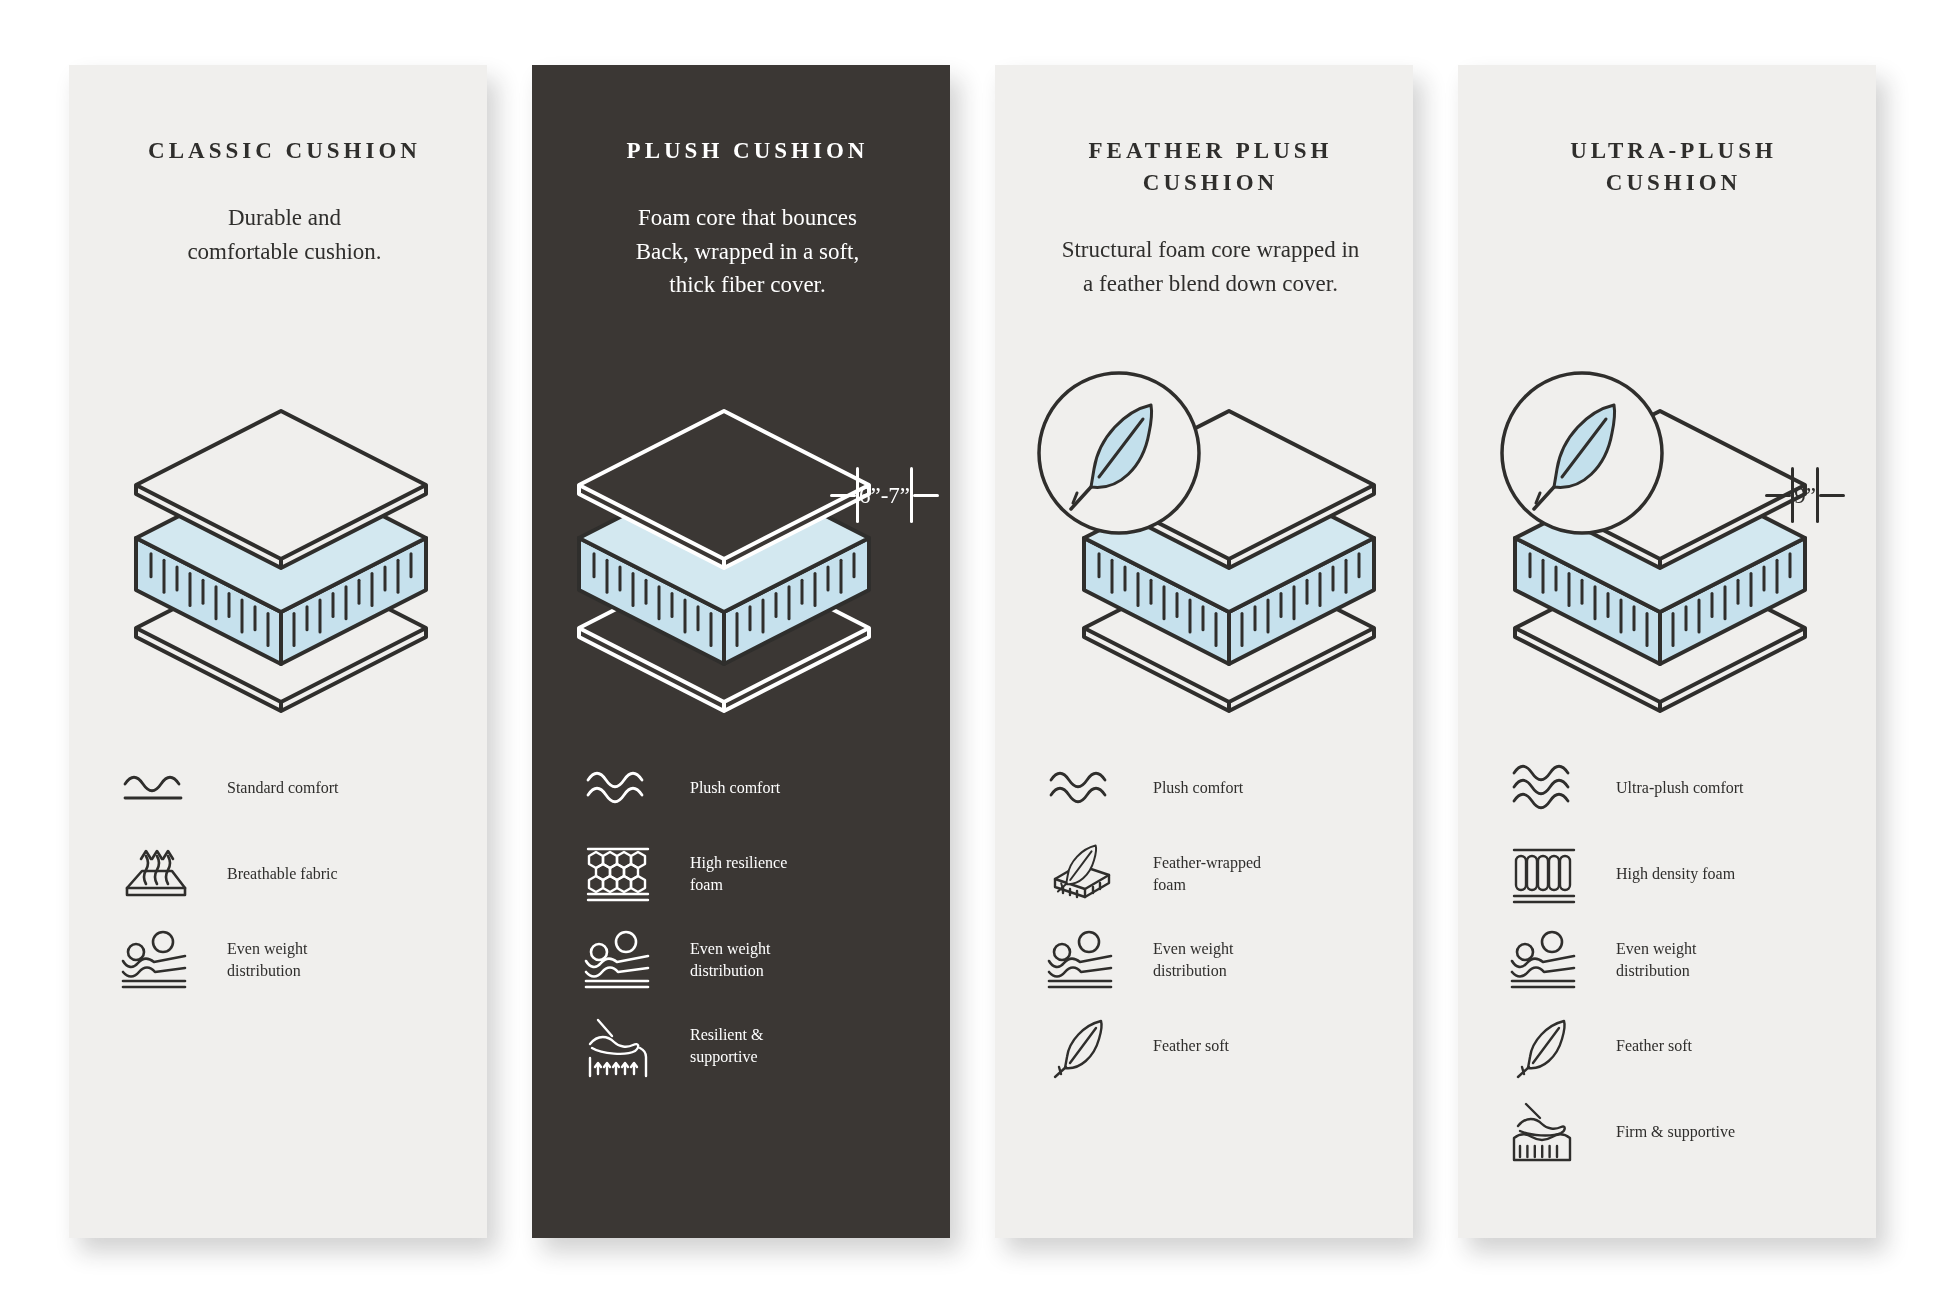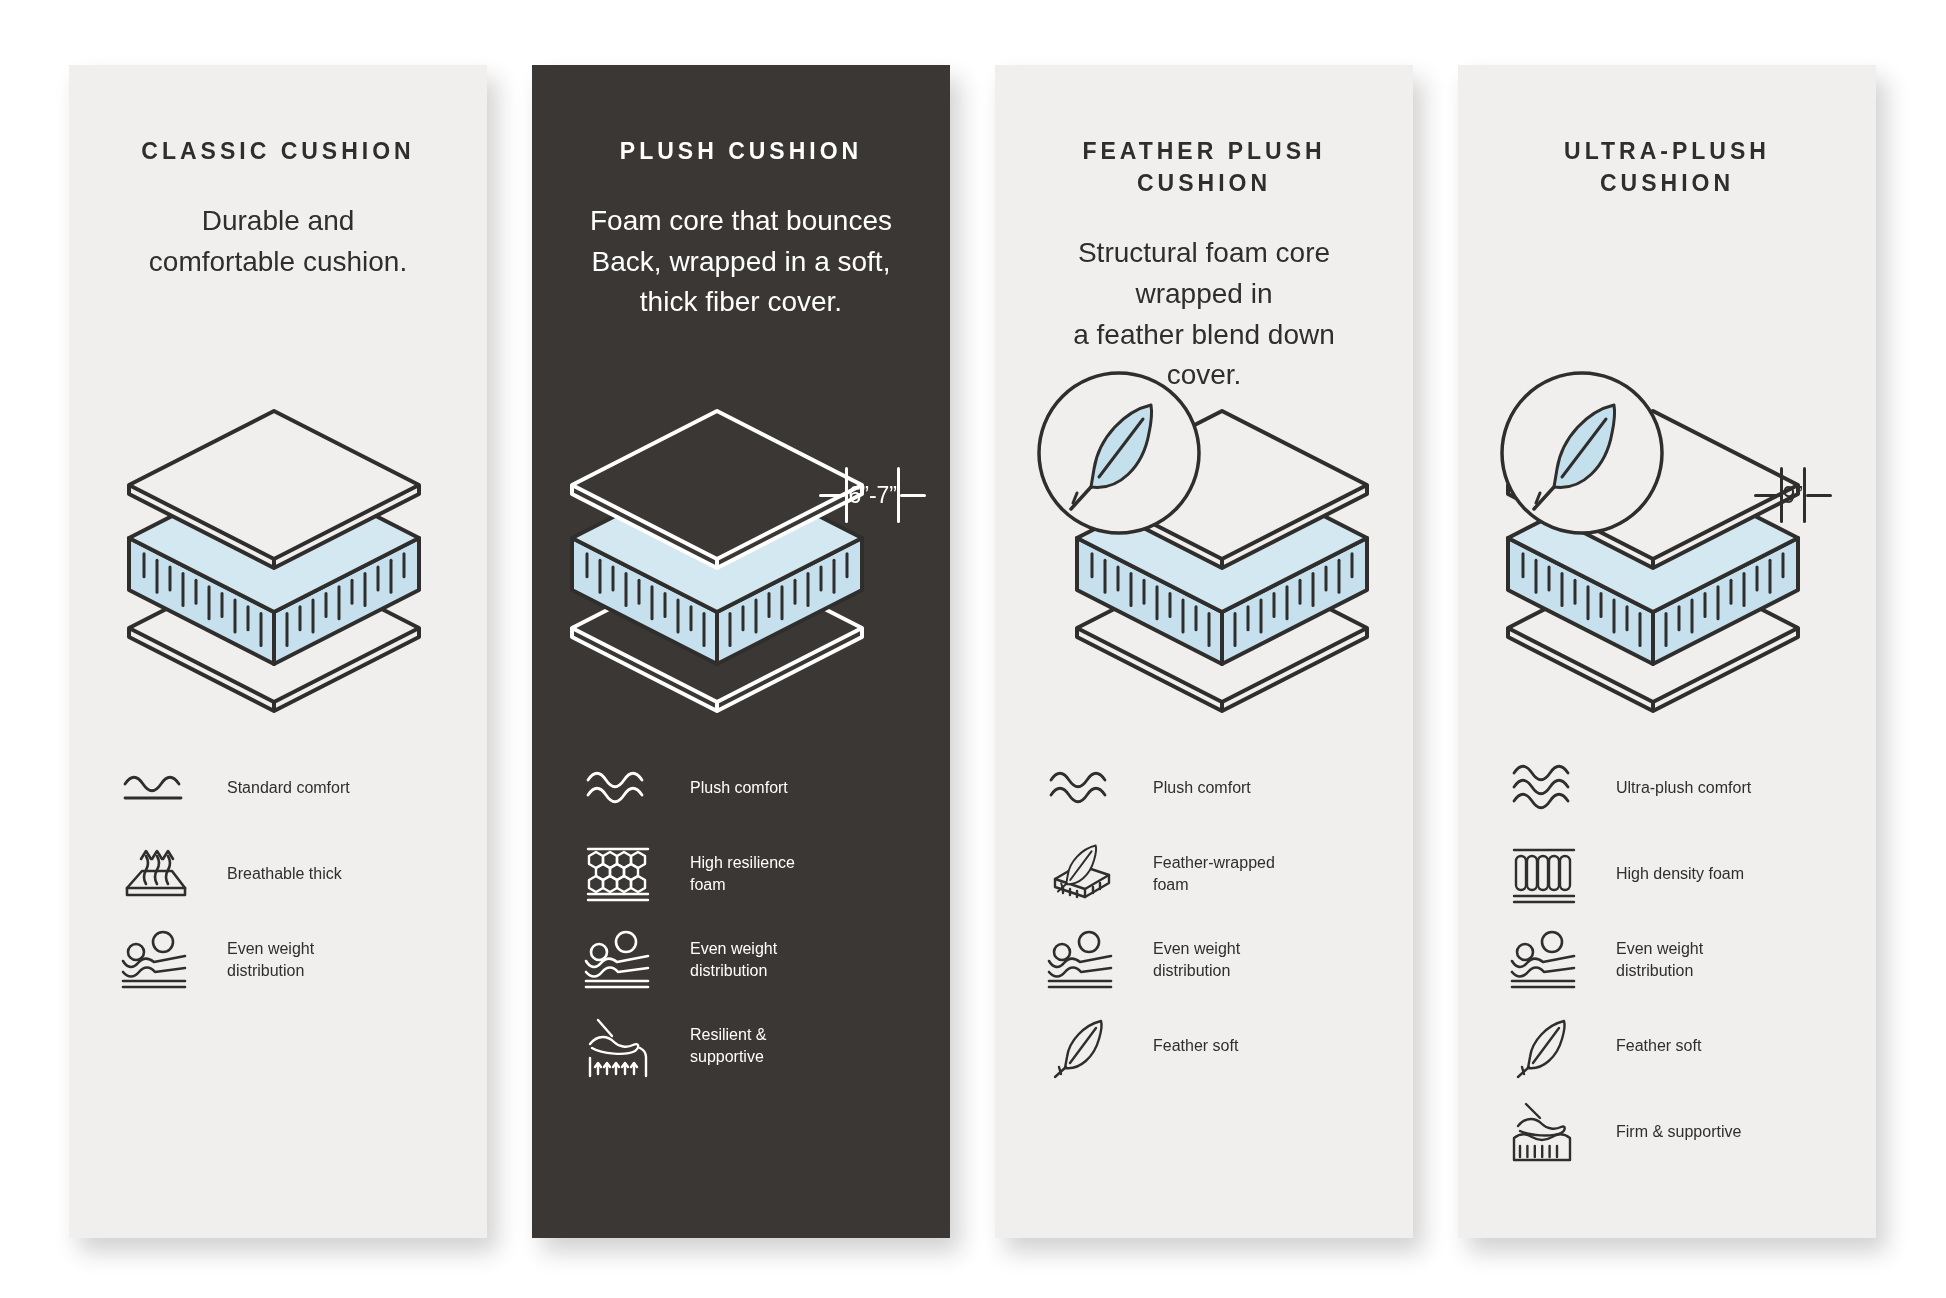--- a/index.html
+++ b/index.html
@@ -10,40 +10,41 @@
   }
   .board{
     display:flex;
     padding:65px 0 0 69px;
     box-sizing:border-box;
   }
   .panel{
     width:418px;height:1173px;
     margin-right:45px;
     box-sizing:border-box;
-    padding:70px 50px 0 50px;
+    padding:70px 37px 0 50px;
     position:relative;
     background:var(--panel-bg);
     color:var(--ink);
     box-shadow:10px 14px 22px rgba(30,30,30,0.20);
     flex:none;
+    font-family:Liberation Serif, serif;
   }
   .panel.light{--panel-bg:#f0efed;--ink:#2f2e2c;}
   .panel.dark{--panel-bg:#3b3734;--ink:#ffffff;}
   .panel-header{height:268px;}
   .panel-title{
     margin:0;
     font-size:23px;font-weight:bold;
     letter-spacing:4px;
     text-align:center;line-height:1.4;
     white-space:pre-line;
   }
   .panel-desc{
     margin:34px 0 0 0;
-    font-size:28px;line-height:1.45;
+    font-size:23px;line-height:1.45;
     text-align:center;
     white-space:pre-line;
   }
   .illustration{position:relative;height:352px;}
   .stack{position:absolute;top:0;left:50%;width:300px;}
   .panel.p0 .stack{transform:translateX(calc(-50% - 4px));}
   .panel.p1 .stack{transform:translateX(calc(-50% - 24px));}
   .panel.p2 .stack{transform:translateX(calc(-50% + 18px));}
   .panel.p3 .stack{transform:translateX(calc(-50% - 14px));}
   .badge{position:absolute;left:-12px;top:-36px;width:172px;height:172px;}
@@ -122,21 +123,21 @@
               <path d="M8,42 L23,25 H53 L66,42 V49 H8 Z"></path>
               <path d="M8,42 H66"></path>
               <path d="M27,38 q-4,-7 0,-14 q4,-7 0,-14"></path>
               <path d="M22,13 L27,5 L32,13"></path>
               <path d="M38,38 q-4,-7 0,-14 q4,-7 0,-14"></path>
               <path d="M33,13 L38,5 L43,13"></path>
               <path d="M49,38 q-4,-7 0,-14 q4,-7 0,-14"></path>
               <path d="M44,13 L49,5 L54,13"></path>
             </svg>
           </span>
-    <span class="feature-label">Breathable thick</span>
+    <span class="feature-label">Breathable fabric</span>
   </div>
 
   <div class="feature">
     <span class="icon-box">
             <svg width="72" height="62" viewBox="0 0 72 62" fill="none" stroke="currentColor" stroke-width="2.6" stroke-linecap="round" stroke-linejoin="round">
               <circle cx="17" cy="23" r="8"></circle>
               <circle cx="44" cy="13" r="10"></circle>
               <path d="M4,32 c4,7 10,8 15,2 c5,-6 11,-5 16,-1 l31,-6"></path>
               <path d="M4,43 c5,6 11,6 16,0 c5,-6 11,-6 16,0 l30,-4"></path>
               <path d="M4,52 H66"></path>

